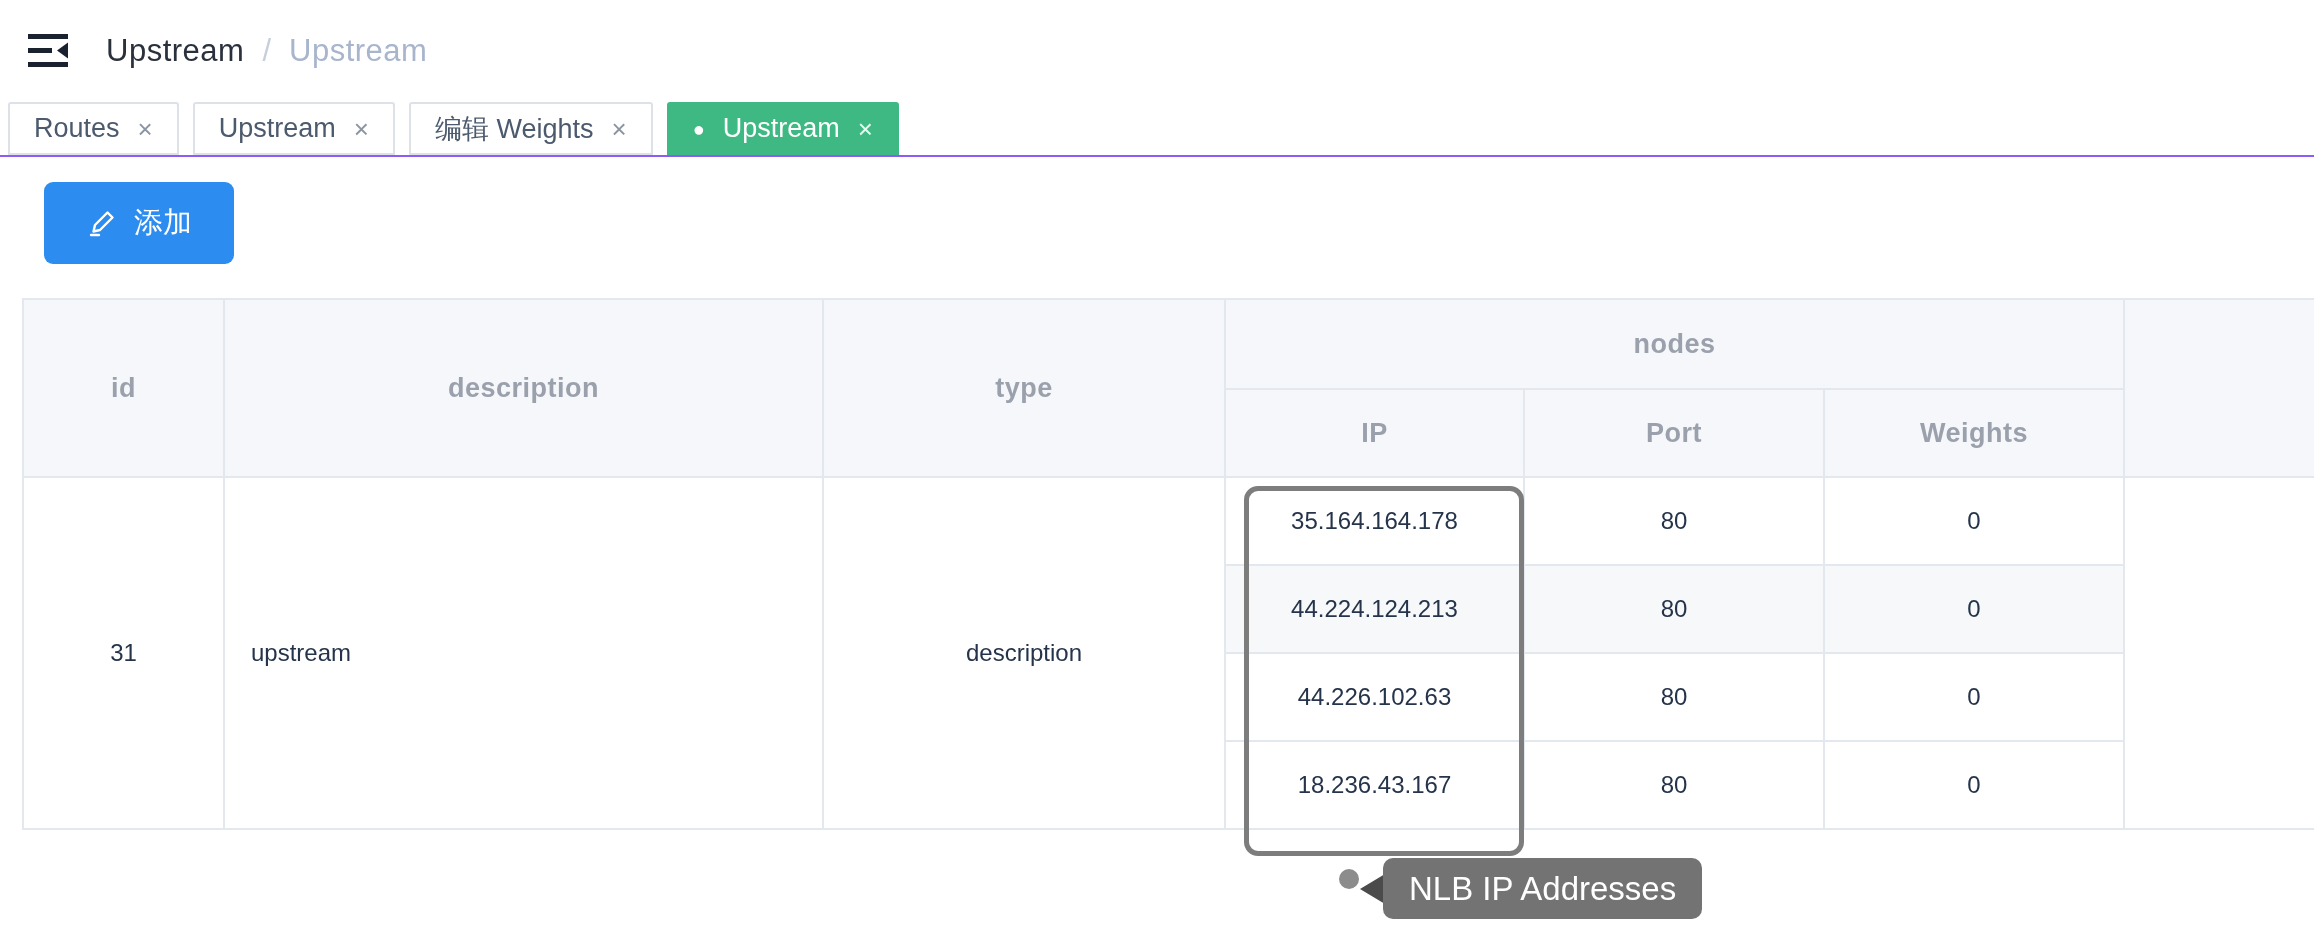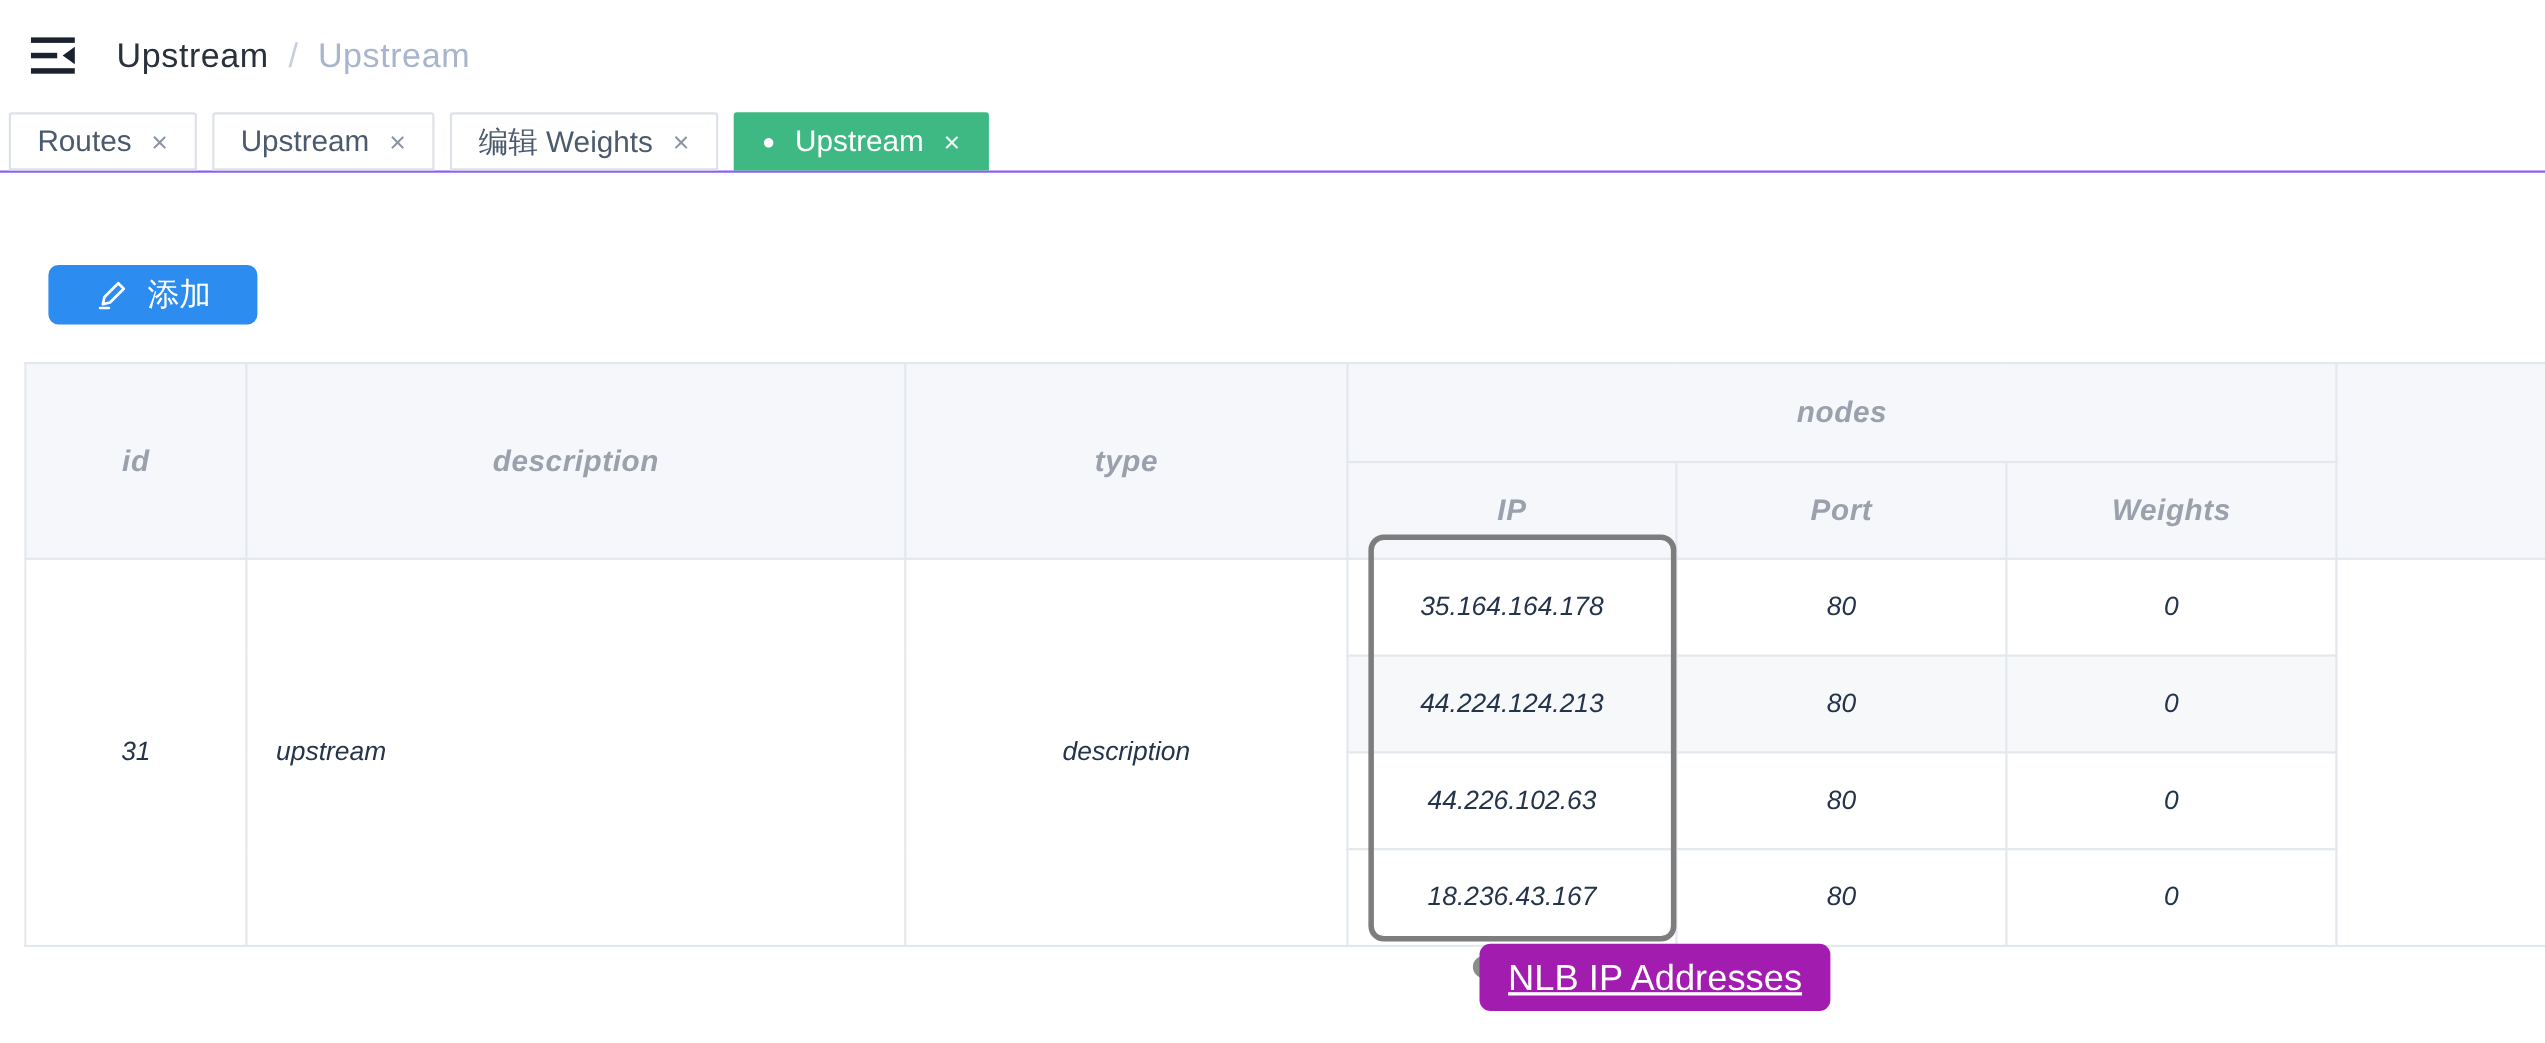--- a/index.html
+++ b/index.html
@@ -25,31 +25,31 @@
     padding: 0 24px; border: 2px solid #dde1e8; border-radius: 3px 3px 0 0;
     background: #fff; color: #4c5a6e; font-size: 27px; gap: 18px; cursor: pointer;
   }
   .tab .close { font-size: 26px; color: #8b94a3; line-height: 1; }
   .tab.active { background: #3eb983; border-color: #3eb983; color: #ffffff; }
   .tab.active .close { color: #eafaf2; }
   .tab .dot { font-size: 20px; line-height: 1; color: #fff; }
 
   
   .add-btn {
-    margin: 84px 0 0 44px; height: 54px; padding: 0 42px;
+    margin: 25px 0 0 44px; height: 82px; padding: 0 42px;
     display: inline-flex; align-items: center; gap: 16px;
     background: #2d8cf0; border: none; border-radius: 9px;
     color: #fff; font-size: 29px; cursor: pointer;
   }
   .add-btn svg { display: block; }
 
   
   .table-wrap { margin: 34px 0 0 22px; width: 2292px; overflow: hidden; }
   table { border-collapse: collapse; table-layout: fixed; width: 2402px; }
-  th, td { border: 2px solid #e3e8ee; box-sizing: border-box; padding: 0; font-style: italic; }
+  th, td { border: 2px solid #e3e8ee; box-sizing: border-box; padding: 0; }
   thead th {
     background: #f5f7fa; color: #9aa1ad; font-weight: 600; font-size: 27px;
     text-align: center; letter-spacing: .5px;
   }
   thead tr.group-row { height: 90px; }
   thead tr.sub-row { height: 88px; }
   tbody tr { height: 88px; }
   tbody td { font-size: 24px; color: #25344a; text-align: center; background: #fff; }
   tbody td.cell-desc { text-align: left; padding-left: 26px; }
   tbody tr.striped td { background: #f6f8fa; }
@@ -59,23 +59,23 @@
     position: absolute; left: 1244px; top: 486px; width: 270px; height: 360px;
     border: 5px solid #7d7d7d; border-radius: 14px; pointer-events: none; background: transparent;
   }
   .anno-dot { position: absolute; left: 1339px; top: 869px; width: 20px; height: 20px; border-radius: 50%; background: #8c8c8c; }
   .anno-arrow {
     position: absolute; left: 1360px; top: 874px; width: 0; height: 0;
     border-top: 15px solid transparent; border-bottom: 15px solid transparent;
     border-right: 25px solid #4b4b4b;
   }
   .anno-tooltip {
-    position: absolute; left: 1345px; top: 858px; height: 61px; line-height: 61px;
-    background: #a21caf; color: #ffffff; font-size: 33px; padding: 0 26px;
-    border-radius: 10px; white-space: nowrap; text-decoration: underline;
+    position: absolute; left: 1383px; top: 858px; height: 61px; line-height: 61px;
+    background: #737373; color: #ffffff; font-size: 33px; padding: 0 26px;
+    border-radius: 10px; white-space: nowrap;
   }
 </style>
 </head>
 <body>
 
 <div class="page">
 
   
   <div class="topbar">
     <svg class="hamburger" viewBox="0 0 44 36">

